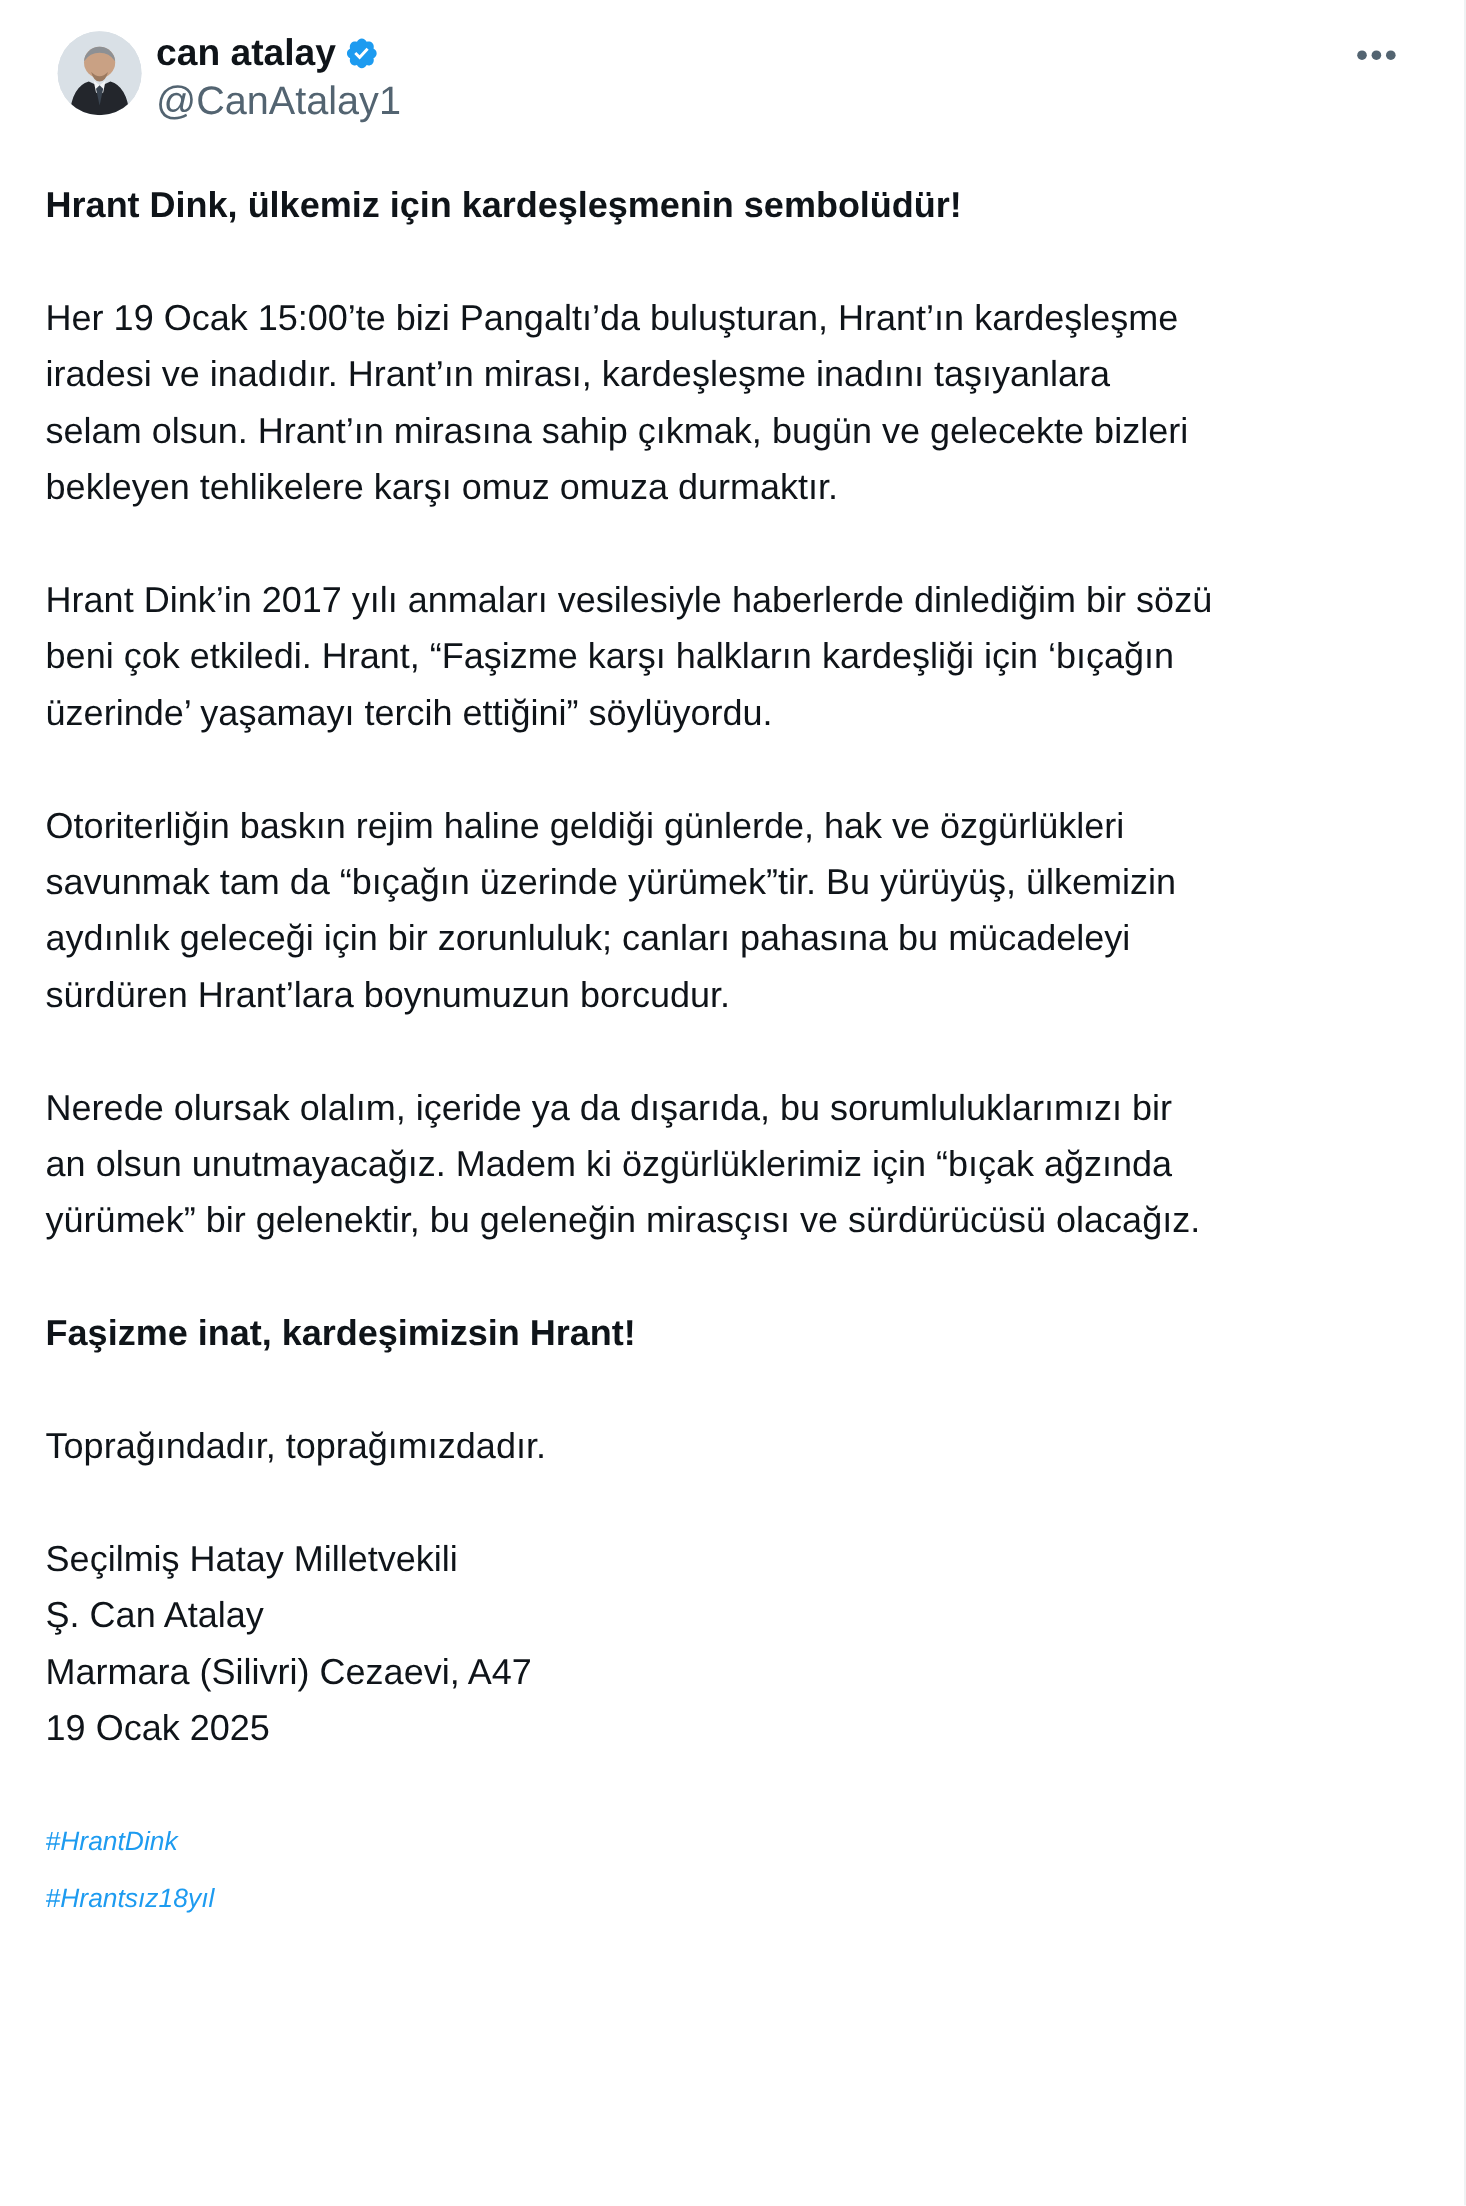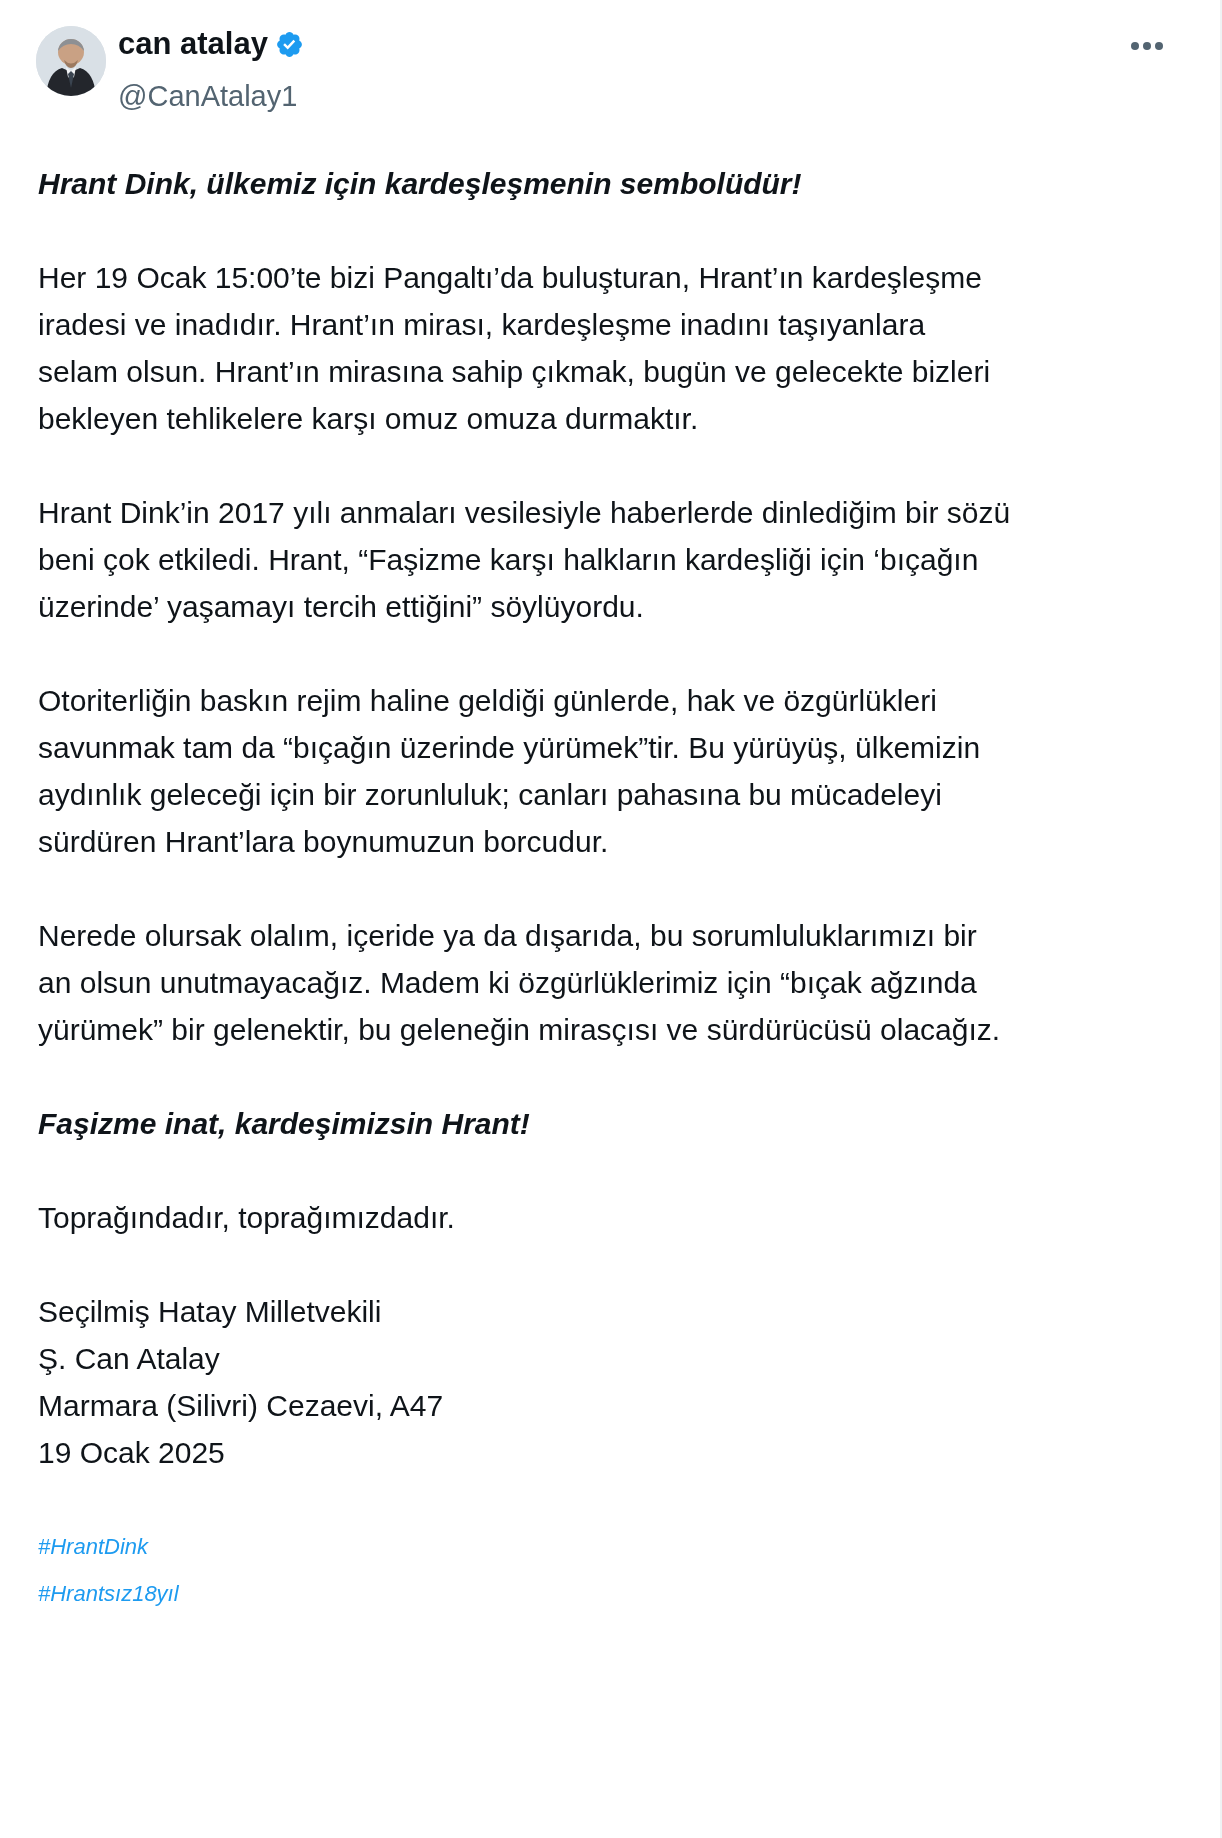--- a/index.html
+++ b/index.html
@@ -20,21 +20,21 @@
     width:1222px;
     min-height:1838px;
     background:var(--bg);
     border-right:2px solid var(--border);
     padding-top:26px;
     position:relative;
   }
   .tweet-header{
     display:flex;
     align-items:flex-start;
-    padding-left:36px;
+    padding-left:48px;
     padding-right:48px;
   }
   .avatar{
     width:70px;height:70px;
     border-radius:50%;
     overflow:hidden;
     flex:none;
     background:#d7dee4;
     cursor:pointer;
   }
@@ -44,42 +44,42 @@
   .display-name{
     font-weight:700;
     font-size:31px;
     line-height:36px;
     cursor:pointer;
   }
   .verified{display:inline-flex;align-items:center;}
   .verified svg{width:29px;height:29px;display:block;}
   .handle{
     color:var(--secondary);
-    font-size:29px;
+    font-size:33px;
     line-height:34px;
-    margin-top:17px;
+    margin-top:5px;
     cursor:pointer;
   }
   .more-btn{
     flex:none;
     margin-top:8px;
     margin-right:2px;
     cursor:pointer;
     padding:6px;
     border-radius:50%;
   }
   .more-btn svg{display:block;width:34px;height:12px;}
   .tweet-body{
     margin:47px 0 0 38px;
     width:975px;
     font-size:30px;
     line-height:47px;
   }
   .para{margin-bottom:47px;}
-  .para.bold{font-weight:700;font-style:italic;}
+  .para.bold{font-weight:700;}
   .hashtags-block{margin-top:0;}
   .hashtag{
     display:block;
     color:var(--link);
     text-decoration:none;
     font-size:22px;
     line-height:47px;
     cursor:pointer;
     width:-moz-fit-content;
     width:fit-content;

